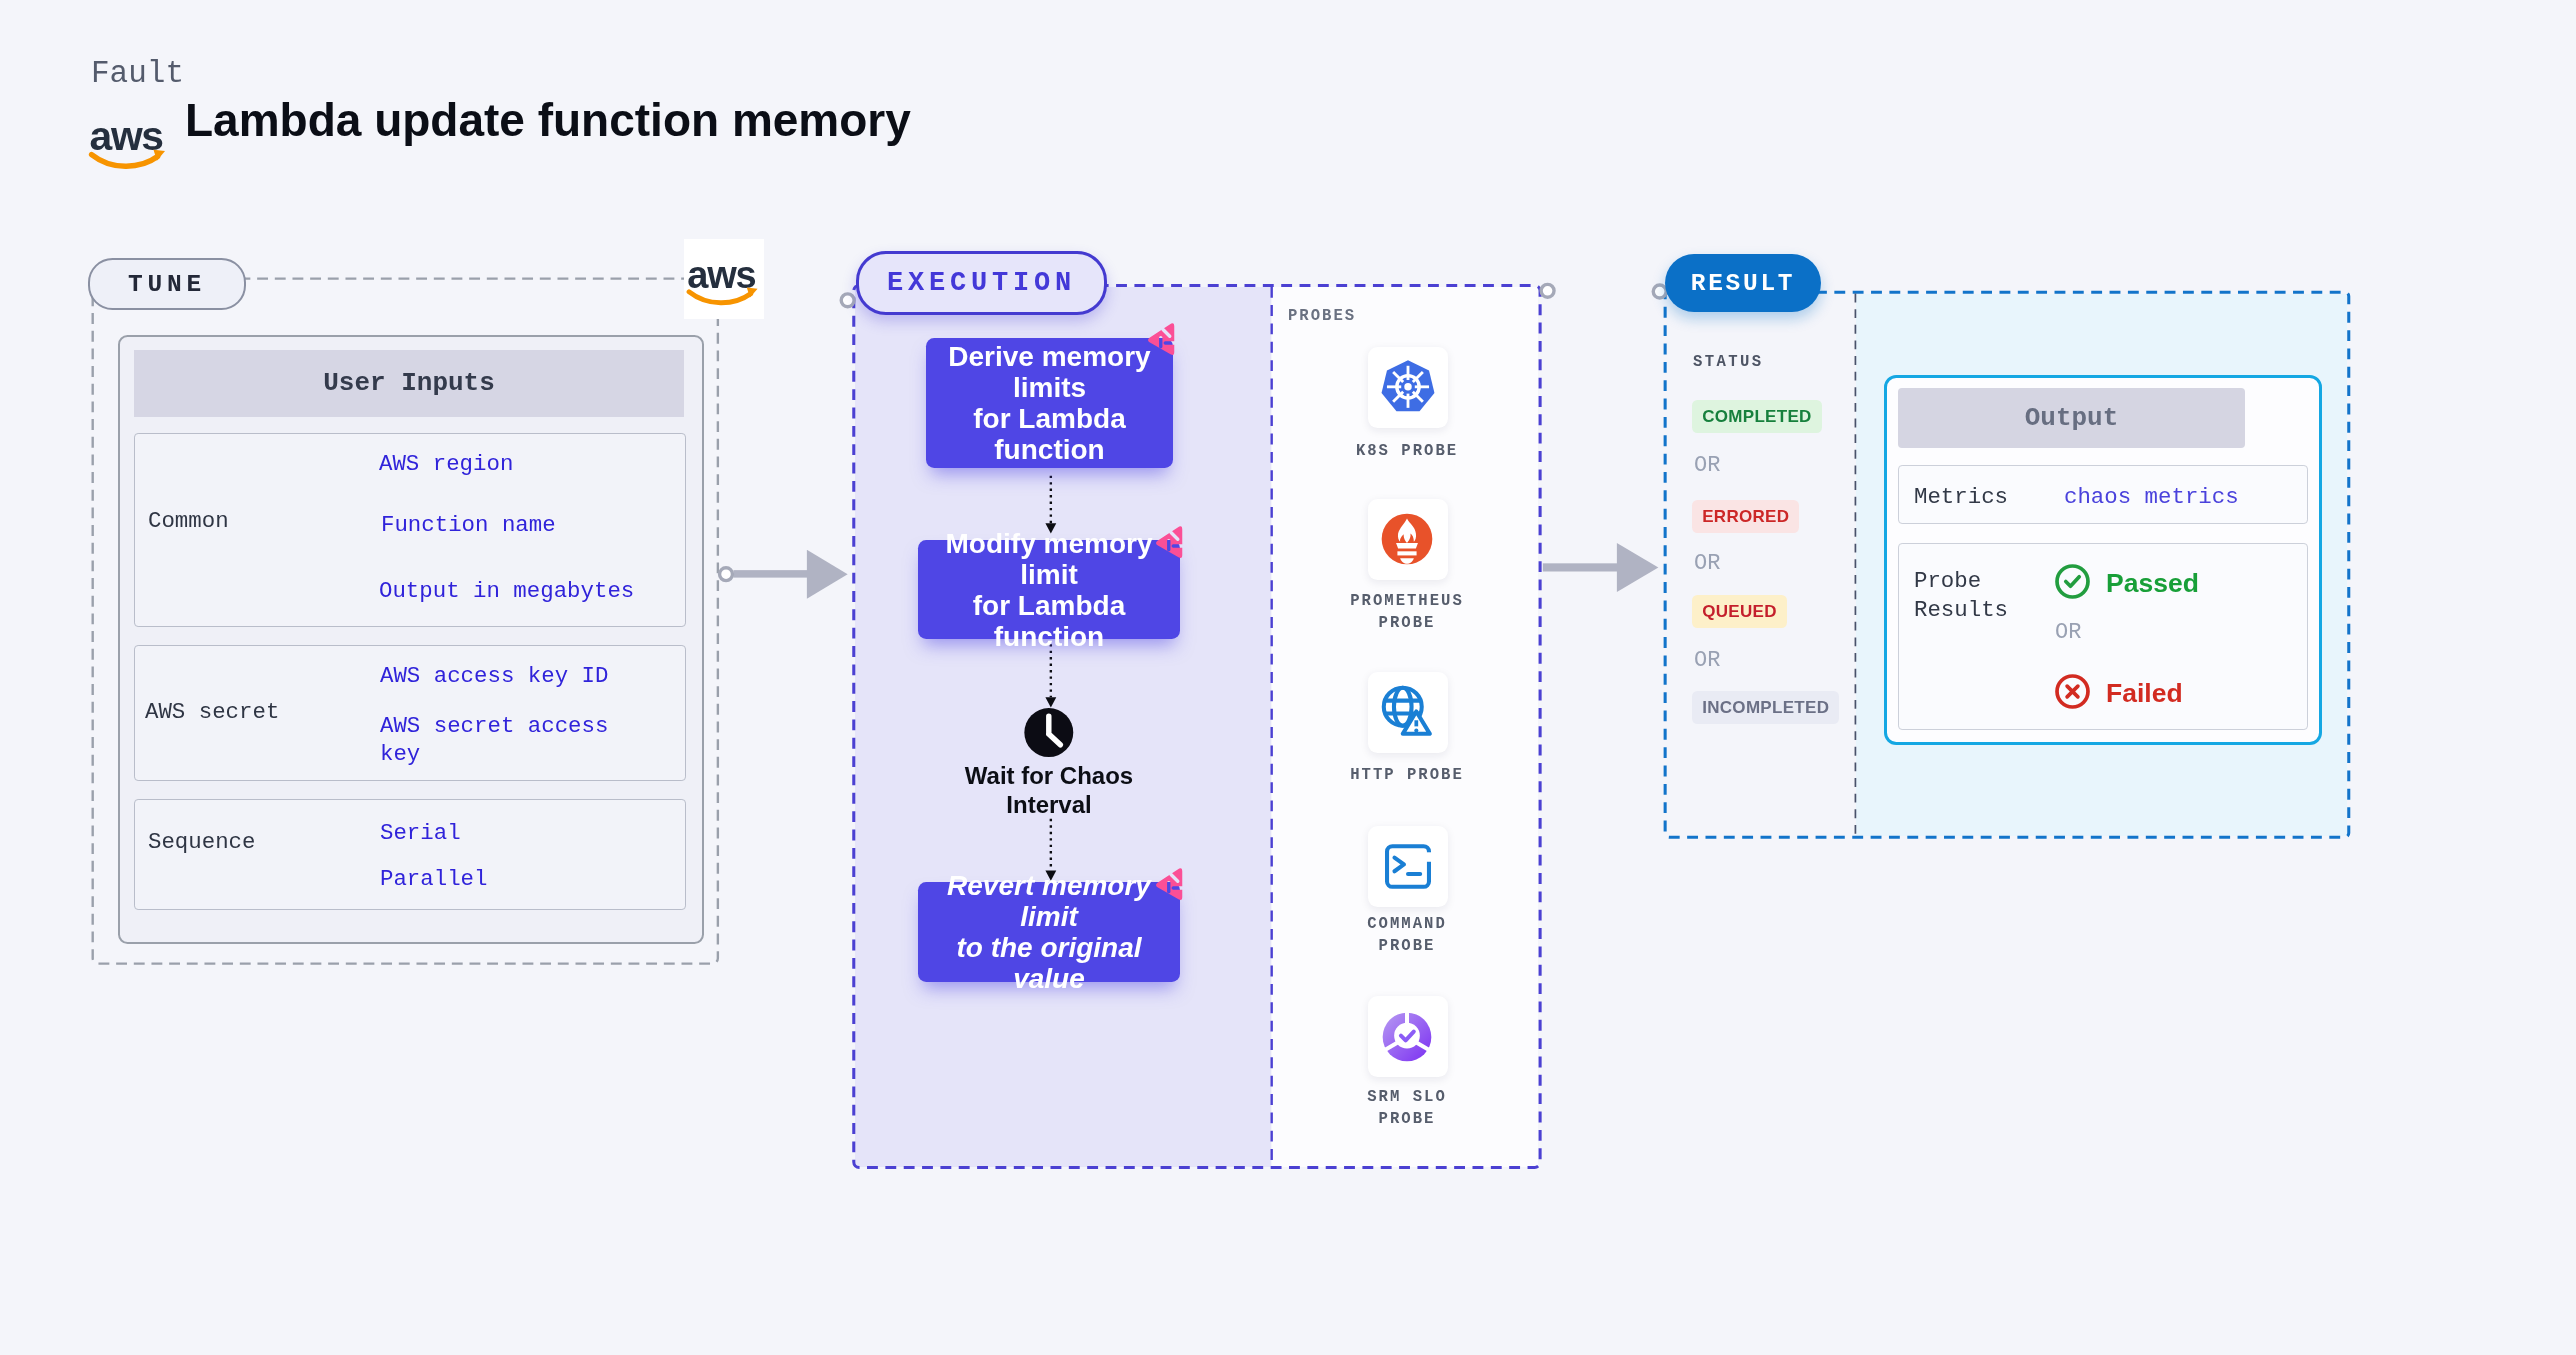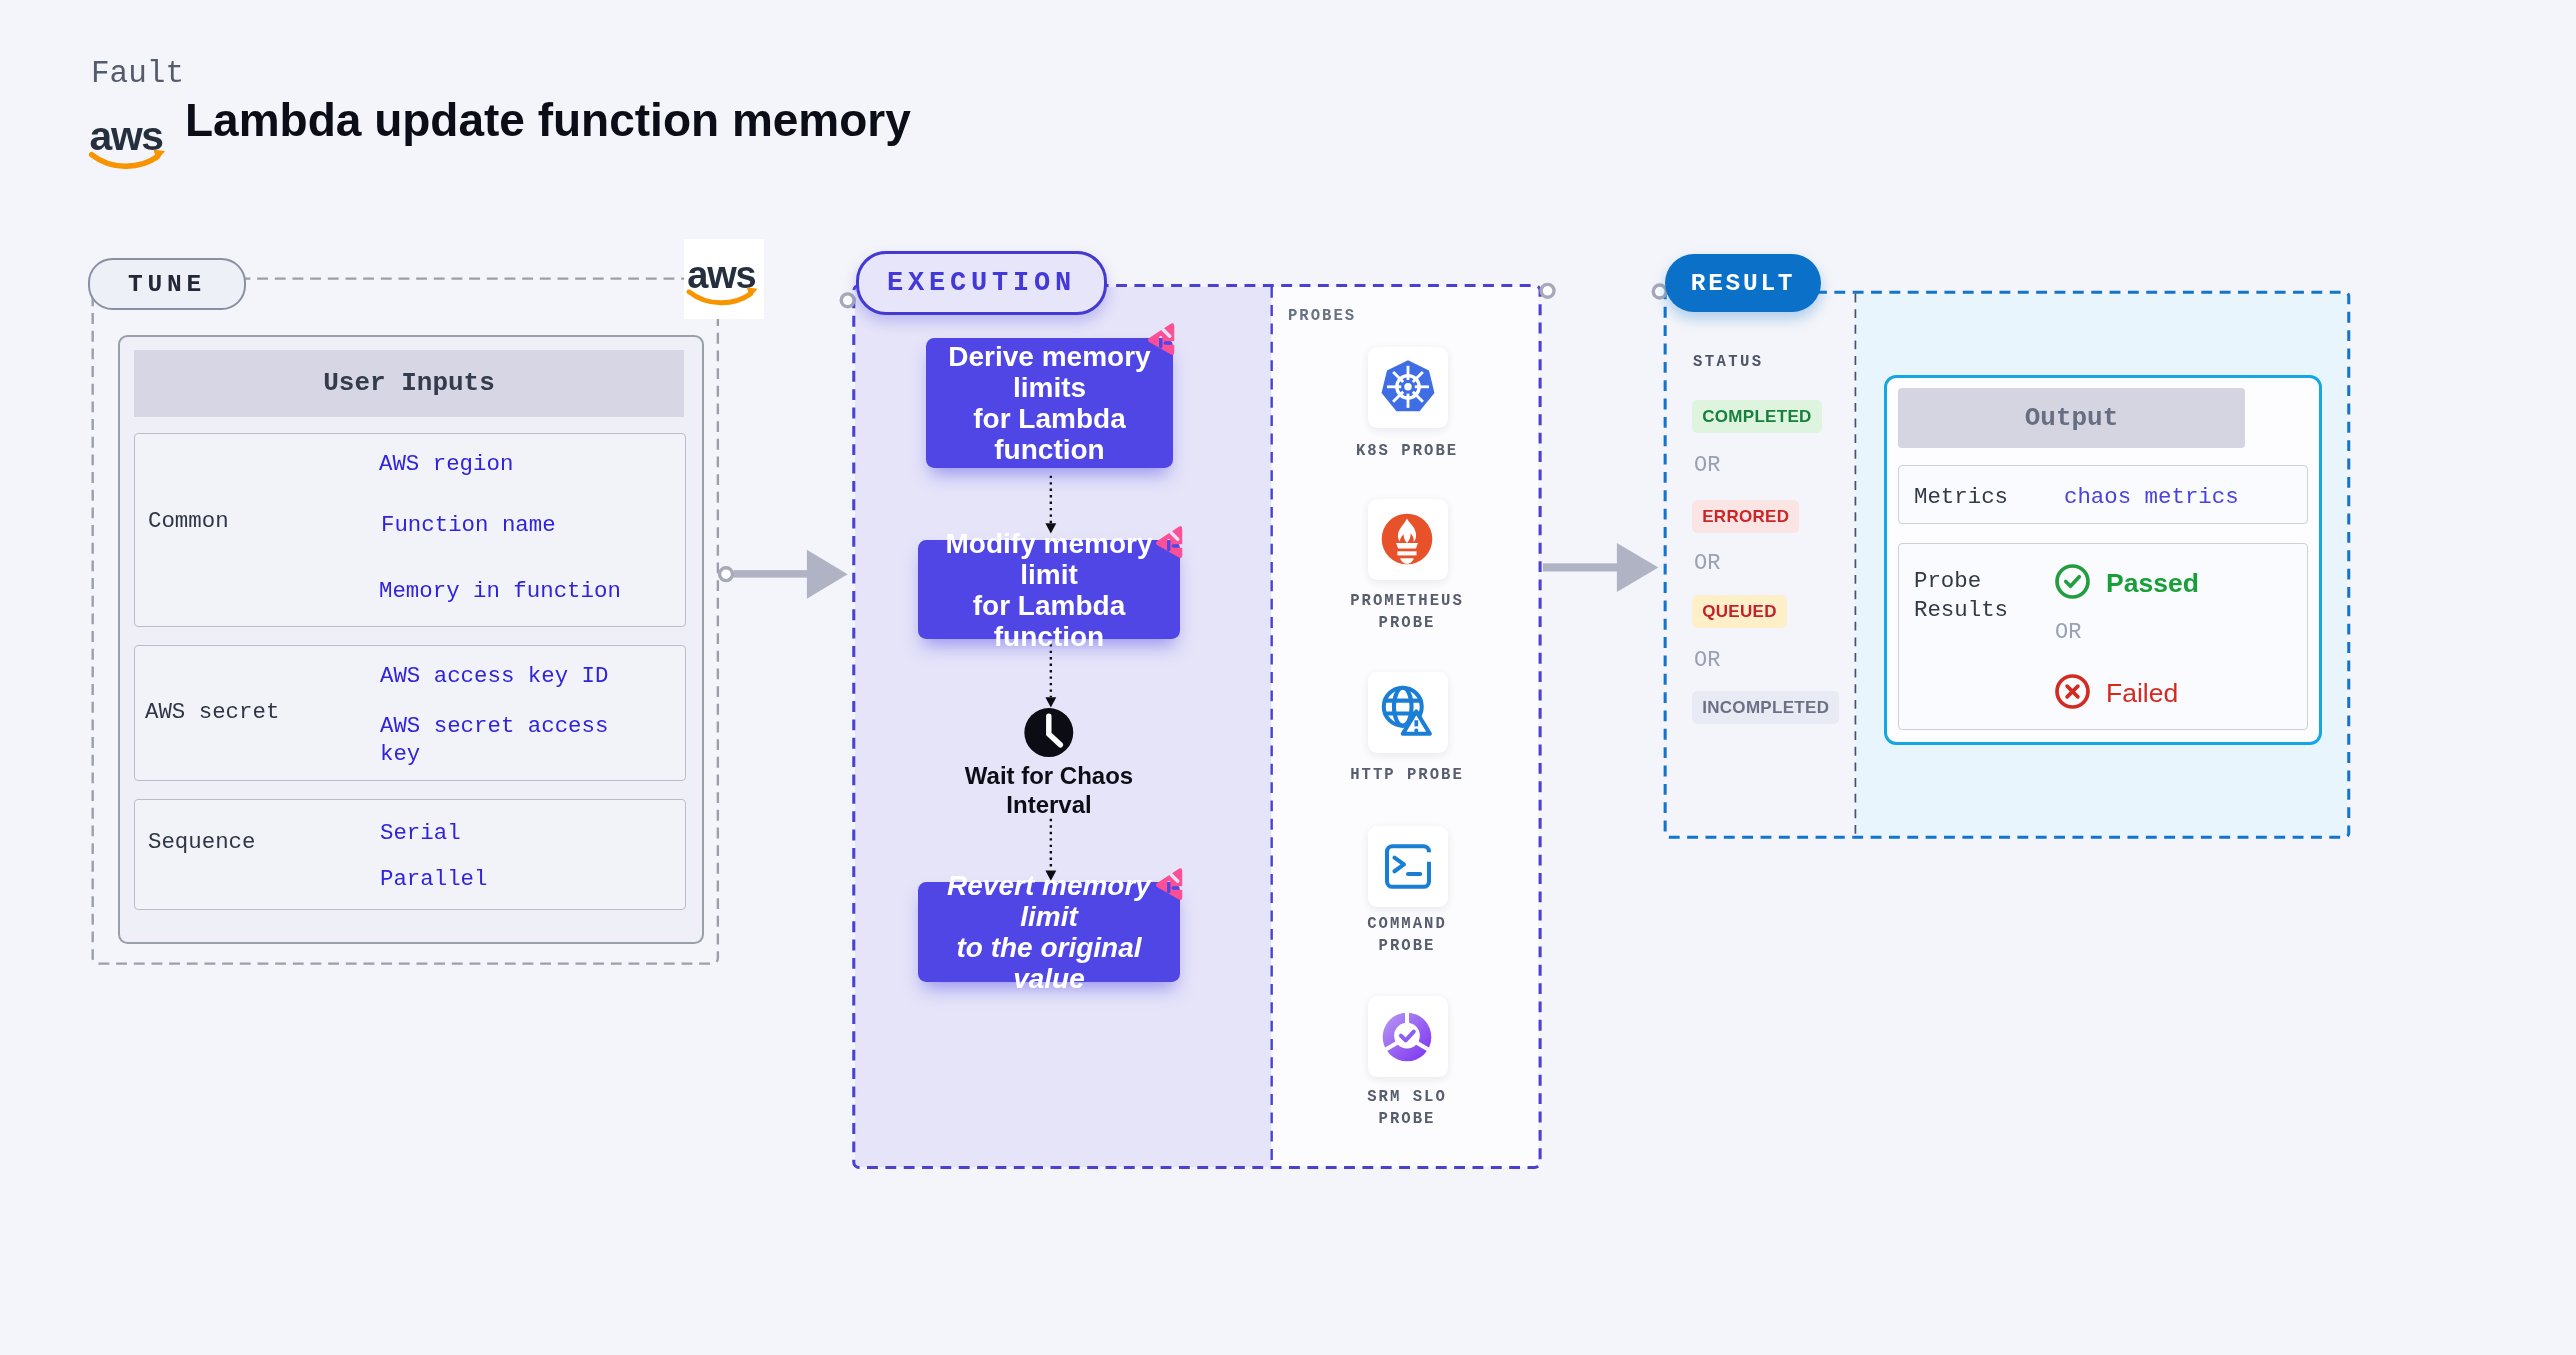--- a/index.html
+++ b/index.html
@@ -83,21 +83,21 @@
 <div class="row" style="top:433px;height:192px;"></div>
 <div class="row" style="top:645px;height:134px;"></div>
 <div class="row" style="top:799px;height:109px;"></div>
 
 <div class="lbl" style="left:148px;top:508px;">Common</div>
 <div class="lbl" style="left:145px;top:699px;">AWS secret</div>
 <div class="lbl" style="left:148px;top:829px;">Sequence</div>
 
 <div class="lnk" style="left:379px;top:451px;">AWS region</div>
 <div class="lnk" style="left:381px;top:512px;">Function name</div>
-<div class="lnk" style="left:379px;top:578px;">Memory in function</div>
+<div class="lnk" style="left:379px;top:578px;">Output in megabytes</div>
 <div class="lnk" style="left:380px;top:663px;">AWS access key ID</div>
 <div class="lnk" style="left:380px;top:712px;line-height:28px;">AWS secret access<br>key</div>
 <div class="lnk" style="left:380px;top:820px;">Serial</div>
 <div class="lnk" style="left:380px;top:866px;">Parallel</div>
 
 <div class="pill mono" style="left:856px;top:251px;width:245px;height:58px;border-radius:30px;background:#e6e5fa;border:3.4px solid #443ad0;font-size:27px;letter-spacing:4.8px;color:#4338d8;box-shadow:0 6.8px 13.6px rgba(67,56,216,.25);">EXECUTION</div>
 
 <div class="node" style="left:926px;top:338px;width:247px;height:130px;">Derive memory limits<br>for Lambda function</div>
 <div class="node" style="left:918px;top:540px;width:262px;height:99px;">Modify memory limit<br>for Lambda function</div>
 <div class="node" style="left:918px;top:882px;width:262px;height:100px;font-style:italic;">Revert memory limit<br>to the original value</div>
@@ -227,14 +227,14 @@
   <path d="M16,26 L23,33 L36,19" fill="none" stroke="#229d3f" stroke-width="5.5" stroke-linecap="round" stroke-linejoin="round"></path>
 </svg>
 <div class="abs sans" style="left:2106px;top:568px;font-weight:bold;font-size:26.5px;color:#189f38;">Passed</div>
 
 <div class="or" style="left:2055px;top:620px;">OR</div>
 
 <svg class="abs" style="left:2055px;top:674px" width="35" height="35" viewBox="0 0 52 52">
   <circle cx="26" cy="26" r="23" fill="none" stroke="#d22b21" stroke-width="5.5"></circle>
   <path d="M18,18 L34,34 M34,18 L18,34" fill="none" stroke="#d22b21" stroke-width="5.5" stroke-linecap="round"></path>
 </svg>
-<div class="abs sans" style="left:2106px;top:678px;font-weight:normal;font-size:26.5px;color:#d22b21;text-align:center;">Failed</div>
+<div class="abs sans" style="left:2106px;top:678px;font-weight:bold;font-size:26.5px;color:#d22b21;text-align:center;">Failed</div>
 
 
 </body></html>

